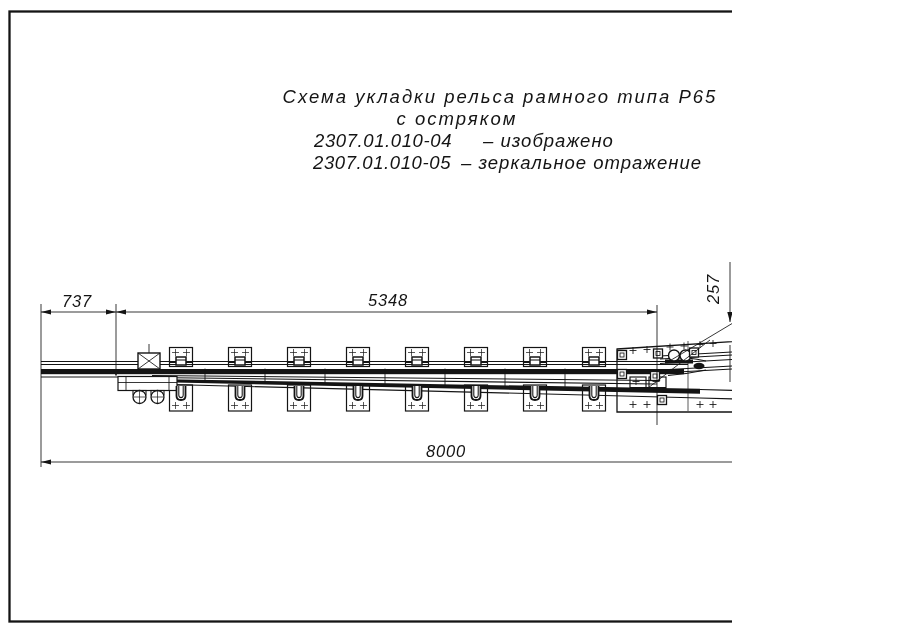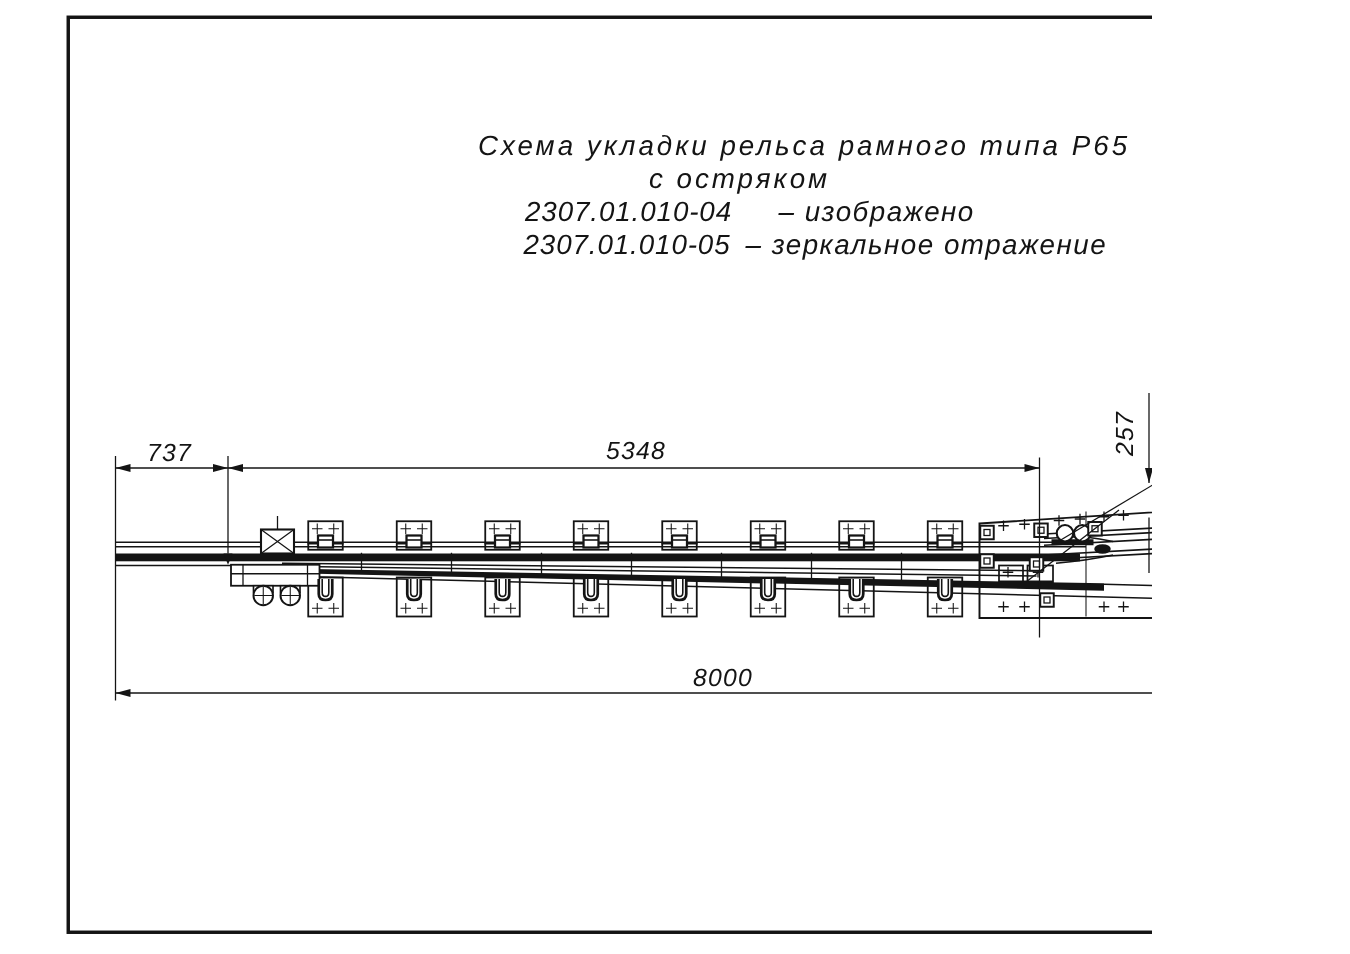--- a/index.html
+++ b/index.html
@@ -1,17 +1,17 @@
 <!DOCTYPE html>
 <html><head>
 <meta charset="utf-8">
 <style>
   html,body{margin:0;padding:0;background:#fff;}
   #canvas{position:relative;width:732px;height:636px;background:#ffffff;overflow:hidden;
-          font-family:"Liberation Sans",sans-serif;margin-left:36px;}
+          font-family:"Liberation Sans",sans-serif;}
   svg{position:absolute;left:0;top:0;}
   .ln07{stroke:#141414;stroke-width:.7;fill:none}
   .ln08{stroke:#141414;stroke-width:.85;fill:none}
   .ln1{stroke:#141414;stroke-width:1.05;fill:none}
   .ln14{stroke:#141414;stroke-width:1.45;fill:none}
   .wfill{fill:#ffffff;stroke:#141414}
   .nofill{fill:none;stroke:#141414}
   .dark{fill:#141414;stroke:none}
   .txt{font-family:"Liberation Sans",sans-serif;font-style:italic;fill:#141414}
   .title-txt{font-size:18.5px;letter-spacing:2px}

